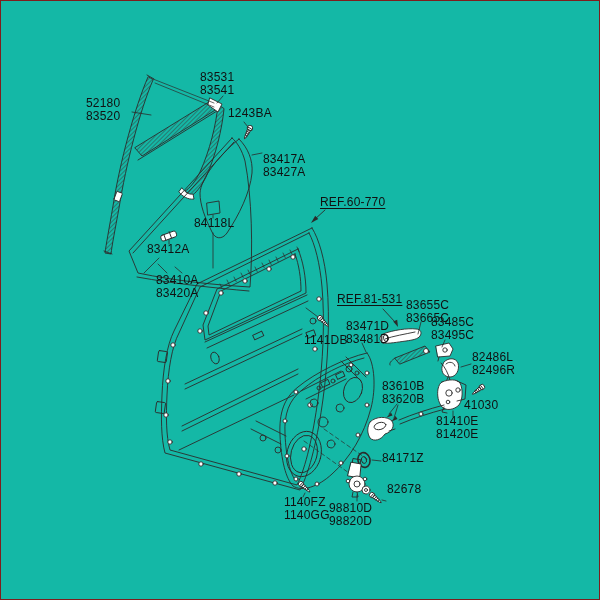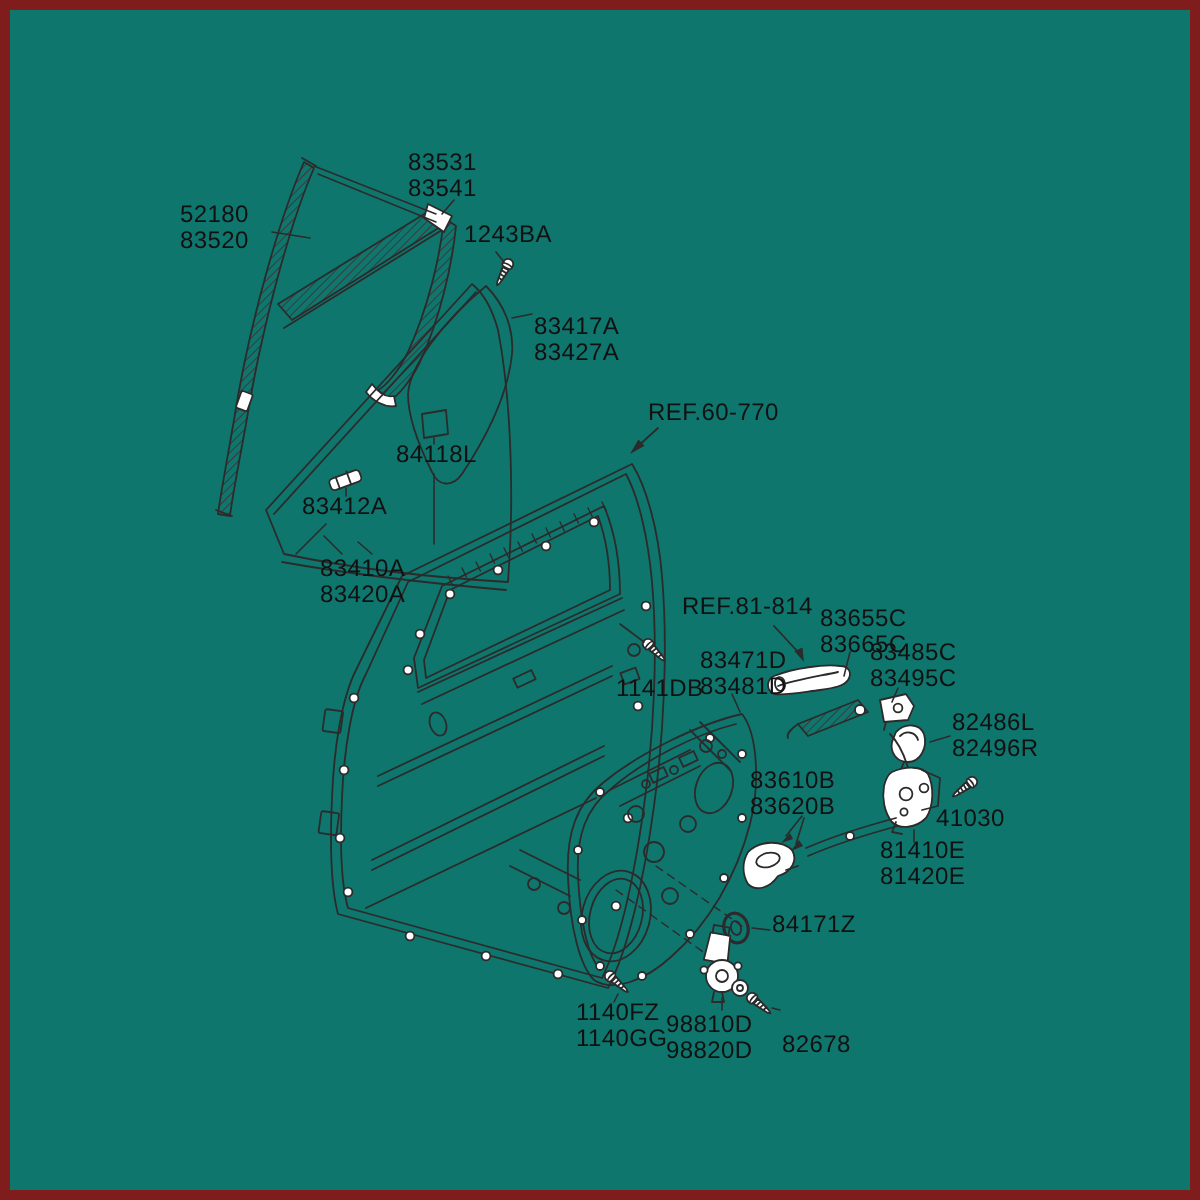--- a/index.html
+++ b/index.html
@@ -1,21 +1,21 @@
 <!DOCTYPE html>
 <html><head>
 <meta charset="utf-8">
 <style>
   html,body{margin:0;padding:0;background:#fff}
-  #stage{position:relative;width:600px;height:600px;background:#0f766e;overflow:hidden;
-         box-sizing:border-box;border:5px solid #7f1d1d;font-family:"Liberation Sans",sans-serif}
+  #stage{position:relative;width:600px;height:600px;background:#14b8a6;overflow:hidden;
+         box-sizing:border-box;border:1px solid #7f1d1d;font-family:"Liberation Sans",sans-serif}
   #art{position:absolute;left:0;top:0}
   .lbl{position:absolute;font:12px/13px "Liberation Sans",sans-serif;color:#111;
        letter-spacing:.2px;white-space:nowrap;z-index:2}
-  .ref{text-underline-offset:2px}
+  .ref{text-decoration:underline;text-underline-offset:2px}
 </style>
 </head>
 <body>
 
 <div id="stage">
 
 <svg id="art" width="600" height="600" viewBox="0 0 600 600">
   <defs>
     <pattern id="hatch" width="3" height="3" patternUnits="userSpaceOnUse" patternTransform="rotate(45)">
       <line x1="0" y1="0" x2="0" y2="3" stroke="#3a3a3a" stroke-width="1"></line>
@@ -271,56 +271,56 @@
       <div>84118L</div>
     </div>
   <div class="lbl" style="left:146px;top:242px">
       <div>83412A</div>
     </div>
   <div class="lbl" style="left:155px;top:273px">
       <div>83410A</div>
       <div>83420A</div>
     </div>
   <div class="lbl ref" style="left:336px;top:292px">
-      <div>REF.81-814</div>
+      <div>REF.81-531</div>
     </div>
   <div class="lbl" style="left:405px;top:298px">
       <div>83655C</div>
       <div>83665C</div>
     </div>
   <div class="lbl" style="left:430px;top:315px">
       <div>83485C</div>
       <div>83495C</div>
     </div>
   <div class="lbl" style="left:345px;top:319px">
       <div>83471D</div>
       <div>83481D</div>
     </div>
   <div class="lbl" style="left:303px;top:333px">
       <div>1141DB</div>
     </div>
   <div class="lbl" style="left:471px;top:350px">
       <div>82486L</div>
       <div>82496R</div>
     </div>
-  <div class="lbl" style="left:370px;top:379px">
+  <div class="lbl" style="left:381px;top:379px">
       <div>83610B</div>
       <div>83620B</div>
     </div>
   <div class="lbl" style="left:463px;top:398px">
       <div>41030</div>
     </div>
   <div class="lbl" style="left:435px;top:414px">
       <div>81410E</div>
       <div>81420E</div>
     </div>
   <div class="lbl" style="left:381px;top:451px">
       <div>84171Z</div>
     </div>
-  <div class="lbl" style="left:386px;top:511px">
+  <div class="lbl" style="left:386px;top:482px">
       <div>82678</div>
     </div>
   <div class="lbl" style="left:328px;top:501px">
       <div>98810D</div>
       <div>98820D</div>
     </div>
   <div class="lbl" style="left:283px;top:495px">
       <div>1140FZ</div>
       <div>1140GG</div>
     </div>

